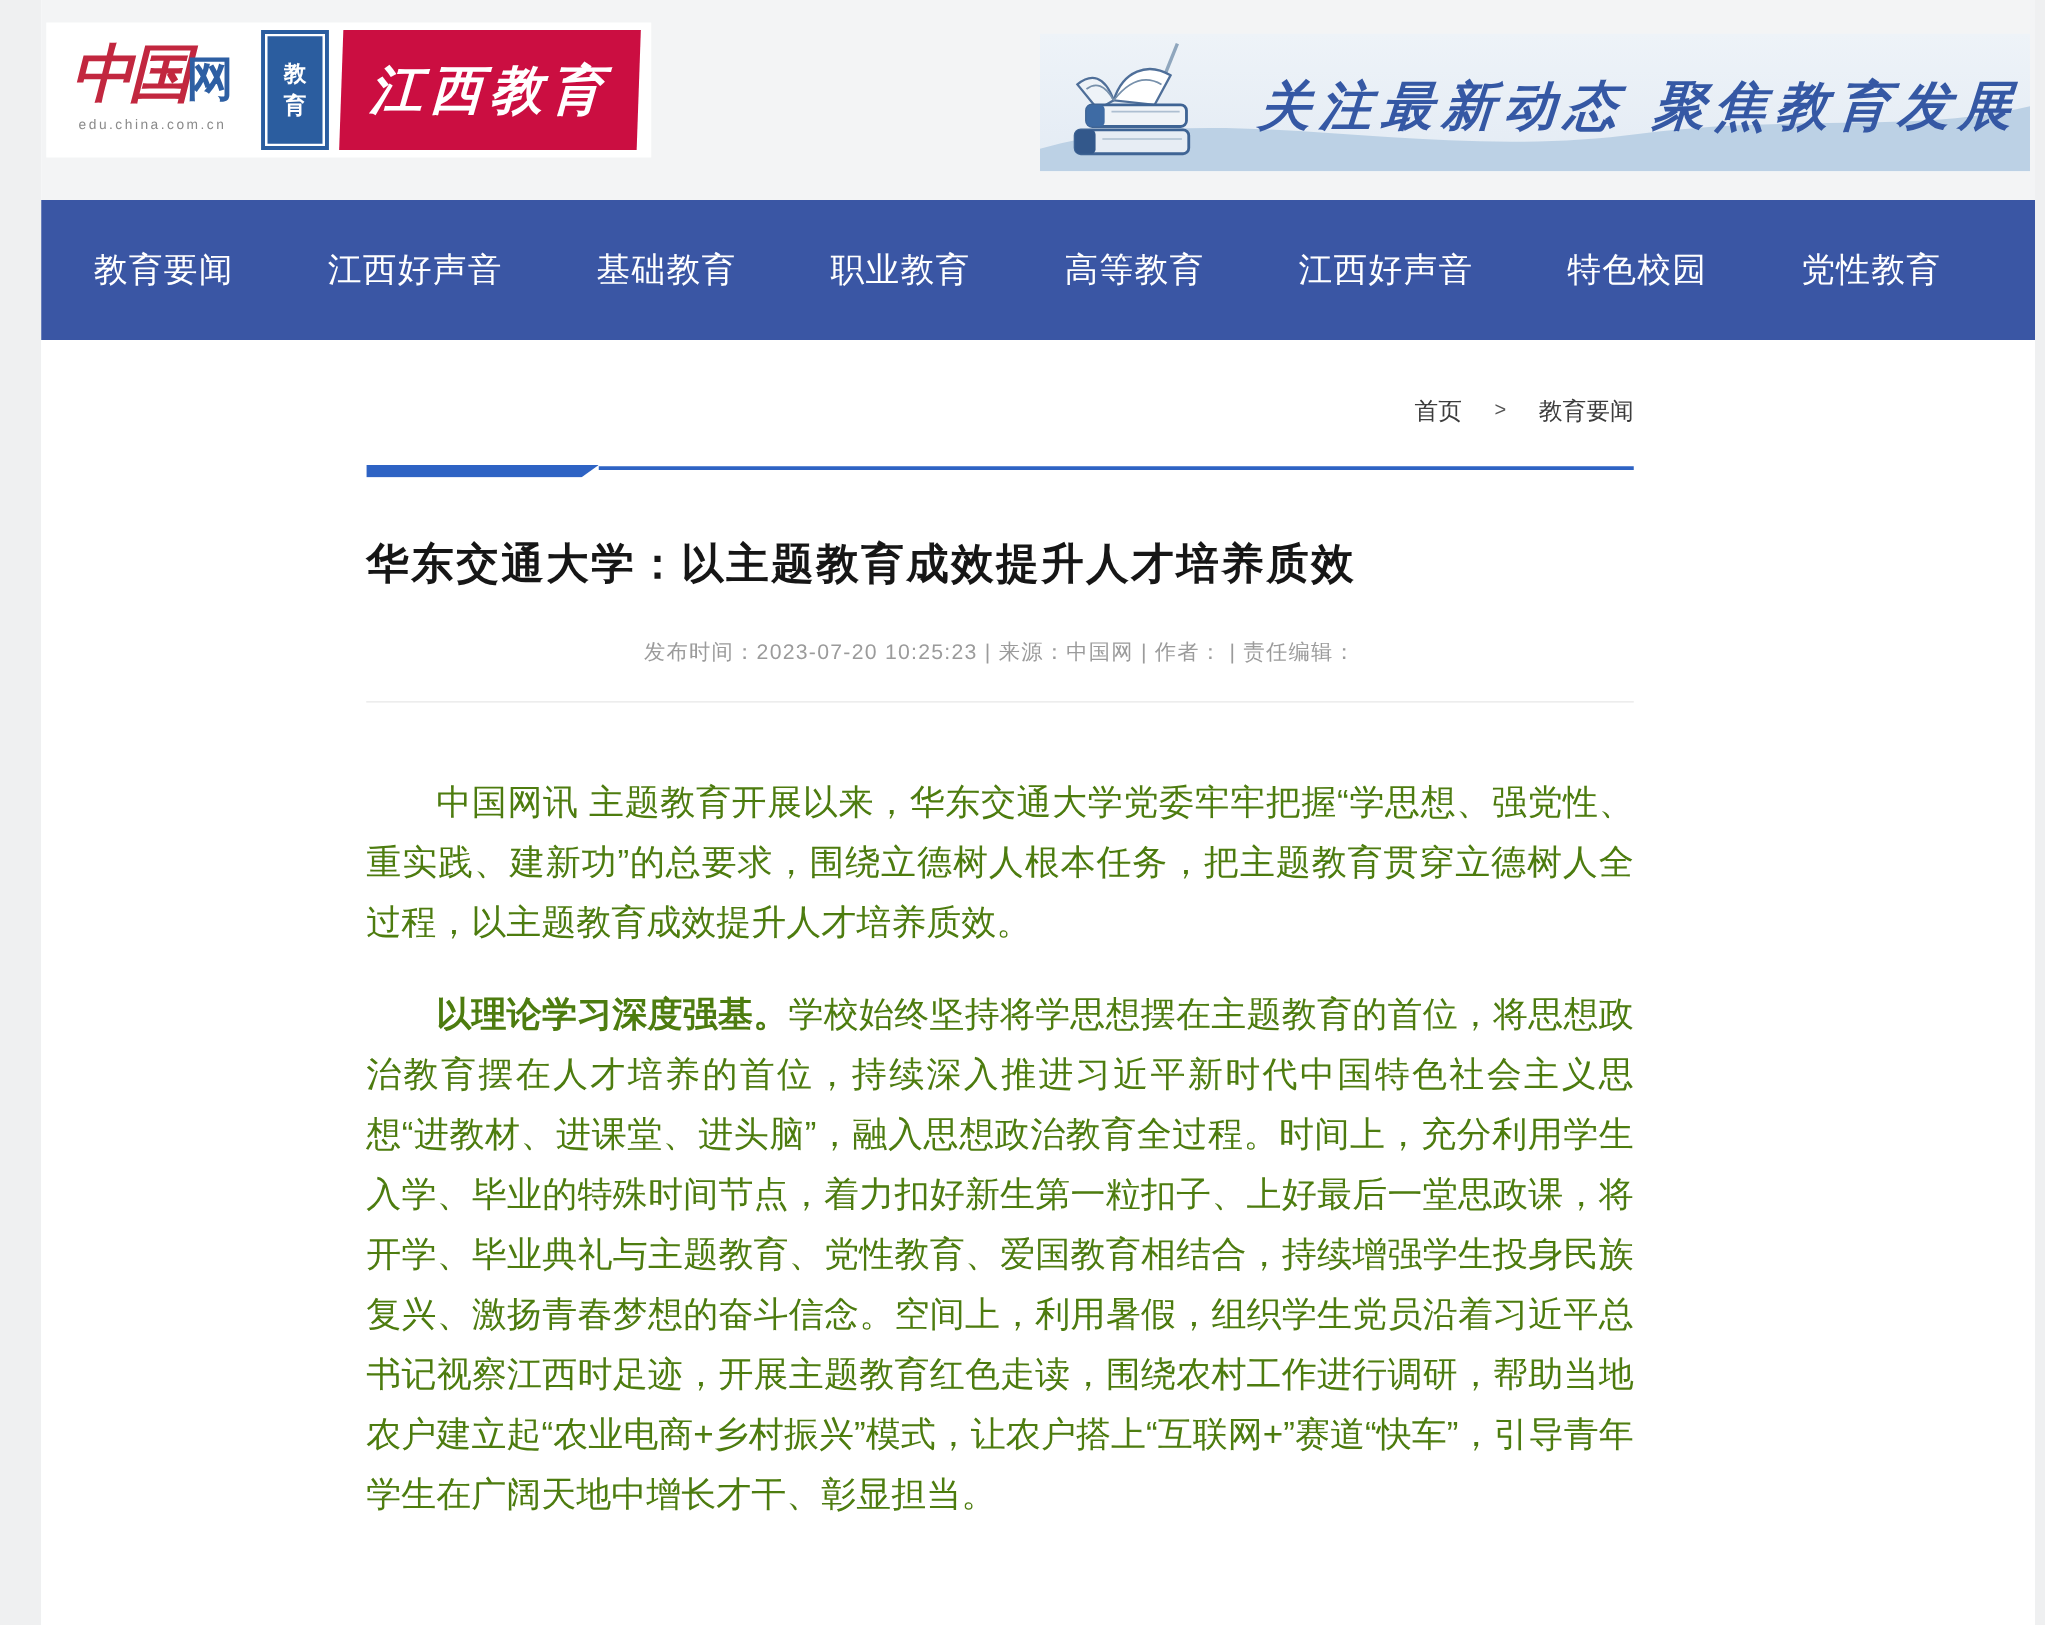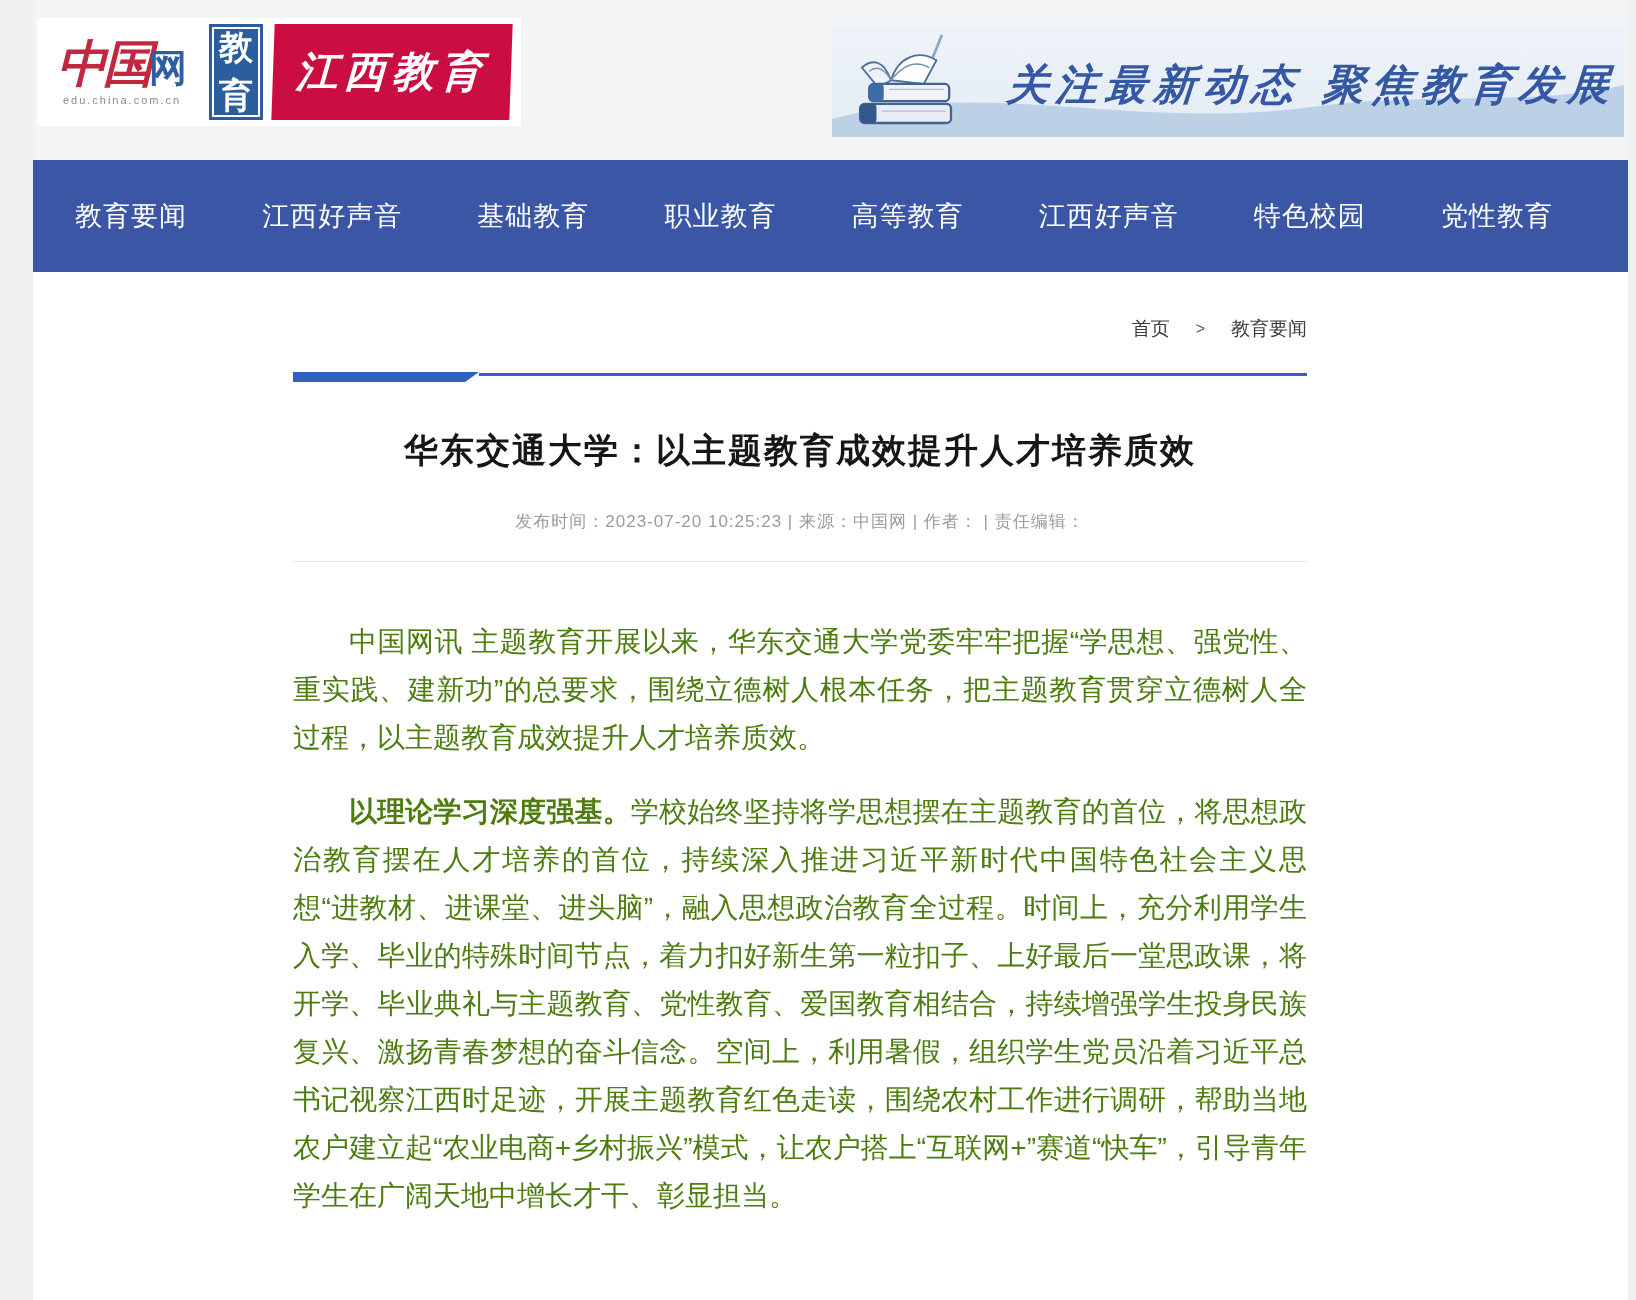--- a/index.html
+++ b/index.html
@@ -24,34 +24,34 @@
   }
   .logo-group {
     position:absolute;
     left:4px; top:18px;
     display:flex; align-items:center;
     background:#ffffff;
     padding:6px 10px 6px 6px;
     cursor:pointer;
   }
   .logo-cn { width:158px; text-align:center; line-height:1; }
-  .logo-zh { font-family:Liberation Serif, serif; font-weight:bold; }
+  .logo-zh { font-family:Liberation Mono, monospace; font-weight:bold; }
   .logo-zh .red { color:#c2273f; font-size:50px; font-style:italic; letter-spacing:-4px; }
   .logo-zh .blue { color:#2e5fa3; font-size:38px; }
   .logo-domain {
     display:block; margin-top:6px;
     font-size:11px; letter-spacing:2px; color:#8a8a8a;
   }
   .edu-badge {
     width:54px; height:96px;
     background:#2b5d9f;
     border:3px solid #2b5d9f;
     box-shadow:inset 0 0 0 2px #ffffff;
     color:#ffffff;
-    font-size:34px; font-weight:bold;
+    font-size:18px; font-weight:bold;
     display:flex; align-items:center; justify-content:center;
     text-align:center;
     line-height:1.4;
     word-break:break-all;
     margin-left:8px;
     padding:4px 13px;
   }
   .jx-banner {
     width:238px; height:96px;
     background:#cb0e41;
@@ -123,21 +123,20 @@
     width:186px; height:10px;
     background:#2e63c4;
     clip-path:polygon(0 0,100% 0,calc(100% - 14px) 100%,0 100%);
   }
   .rule .thin {
     position:absolute; left:186px; right:0; top:1px;
     height:3px; background:#2e63c4;
   }
 
   .article-title {
-    text-align:center;
     font-size:34px;
     font-weight:bold;
     color:#161616;
     letter-spacing:2px;
     margin:0 0 36px 0;
   }
   .article-meta {
     text-align:center;
     font-size:17px;
     color:#9b9b9b;

